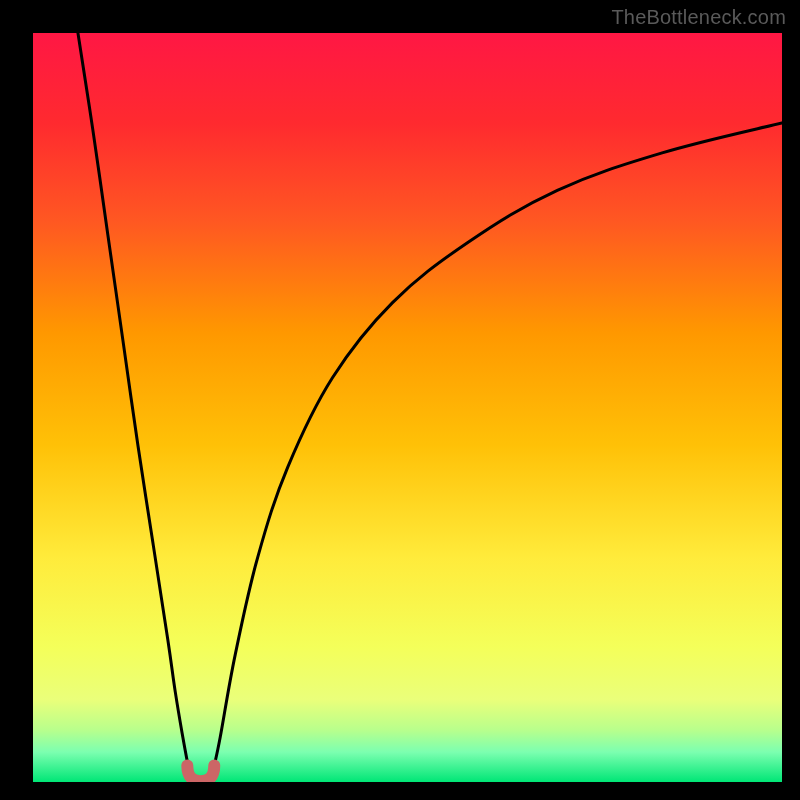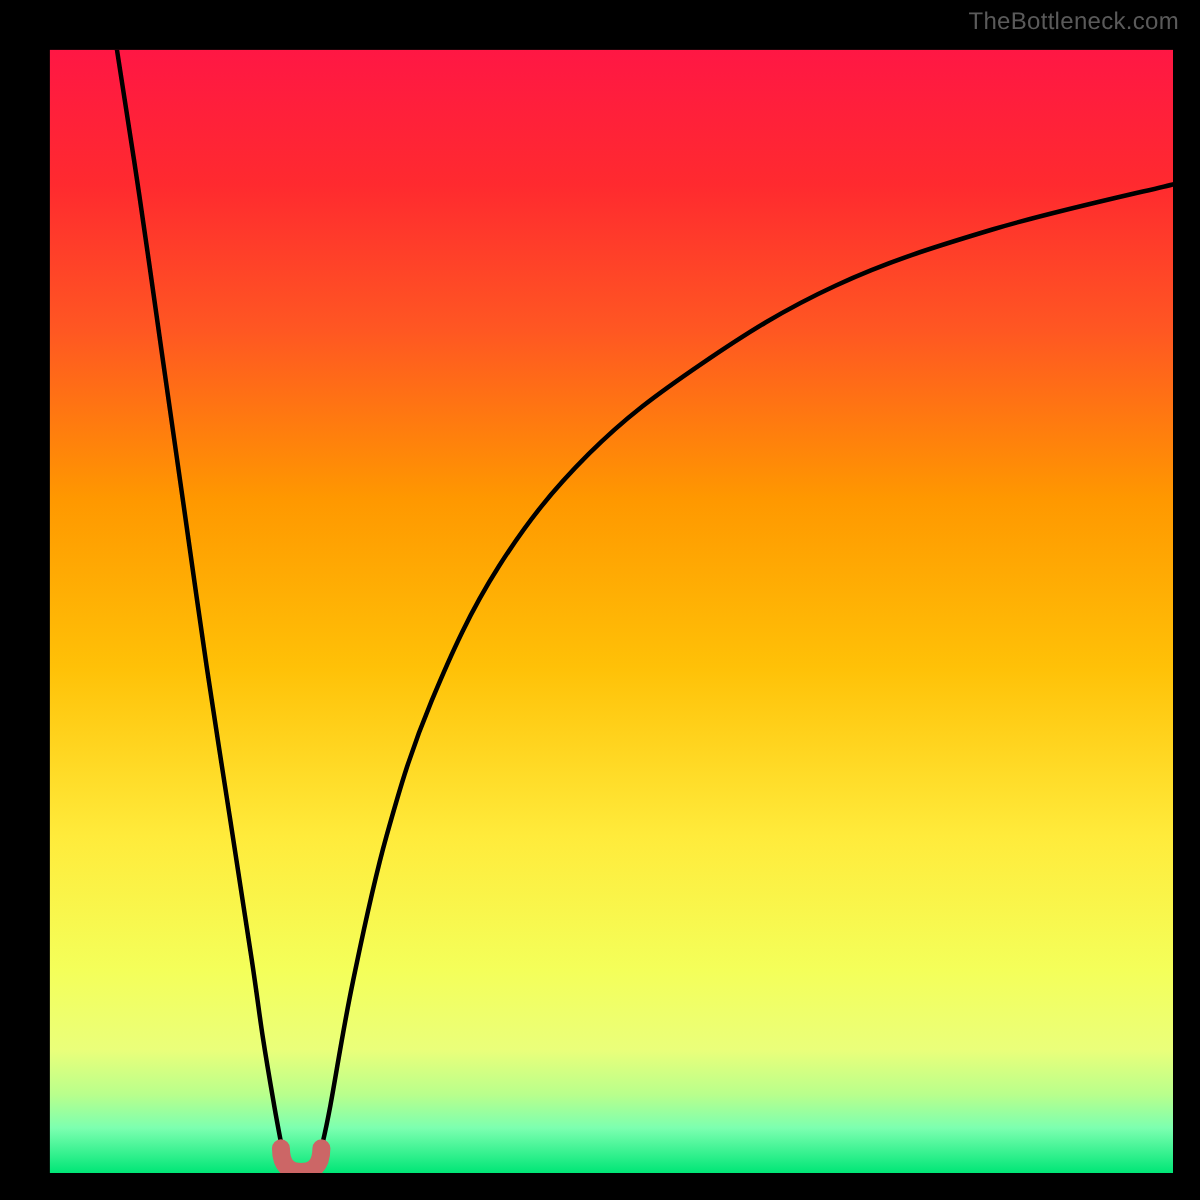--- a/index.html
+++ b/index.html
@@ -22,21 +22,21 @@
     top: 33px;
     left: 33px;
     width: 749px;
     height: 749px;
     overflow: hidden;
   }
   .watermark {
     position: absolute;
     top: 6px;
     right: 14px;
-    font-size: 16px;
+    font-size: 20px;
     color: #5a5a5a;
     font-weight: 400;
     letter-spacing: 0.2px;
     z-index: 10;
   }
   svg { display: block; }
 </style>
 </head>
 <body>
 

